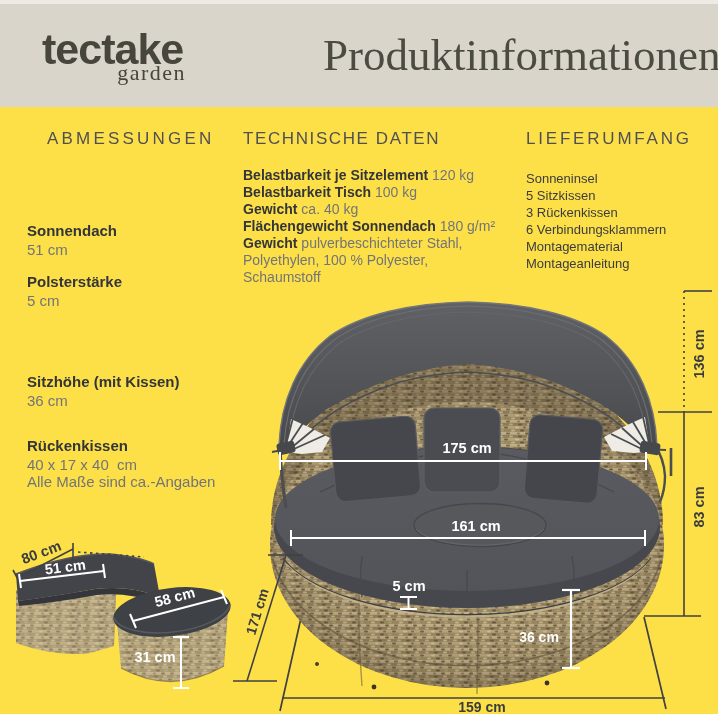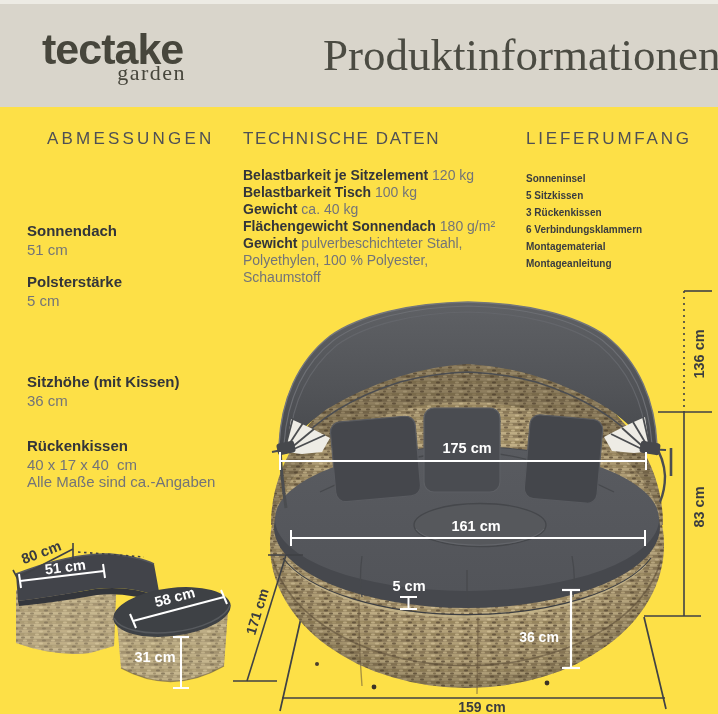--- a/index.html
+++ b/index.html
@@ -4,21 +4,21 @@
 <style>
   html,body{margin:0;padding:0;}
   body{font-family:"Liberation Sans",sans-serif;}
   #page{position:relative;width:718px;height:714px;background:#fde047;overflow:hidden;}
   .abs{position:absolute;}
   .hdr{font-size:17px;letter-spacing:3.2px;color:#4f5055;font-weight:400;}
   .lbl{font-size:15px;font-weight:700;color:#33353a;line-height:19px;}
   .val{font-size:15px;color:#737478;line-height:19px;}
   .mid{font-size:14px;line-height:17px;color:#737478;}
   .mid b{color:#33353a;}
-  .rcol{font-size:10px;line-height:17px;font-weight:700;color:#3a3c40;}
+  .rcol{font-size:13px;line-height:17px;font-weight:400;color:#3a3c40;}
 </style>
 </head>
 <body>
 <div id="page">
 
   <div class="abs" style="left:0;top:0;width:718px;height:4px;background:#edebe4;"></div>
 
   <div class="abs" style="left:0;top:4px;width:718px;height:103px;background:#d9d5cb;"></div>
 
   <div class="abs" style="left:42px;top:25px;width:150px;font-size:43px;font-weight:700;letter-spacing:-1px;color:#47463c;">tectake</div>

